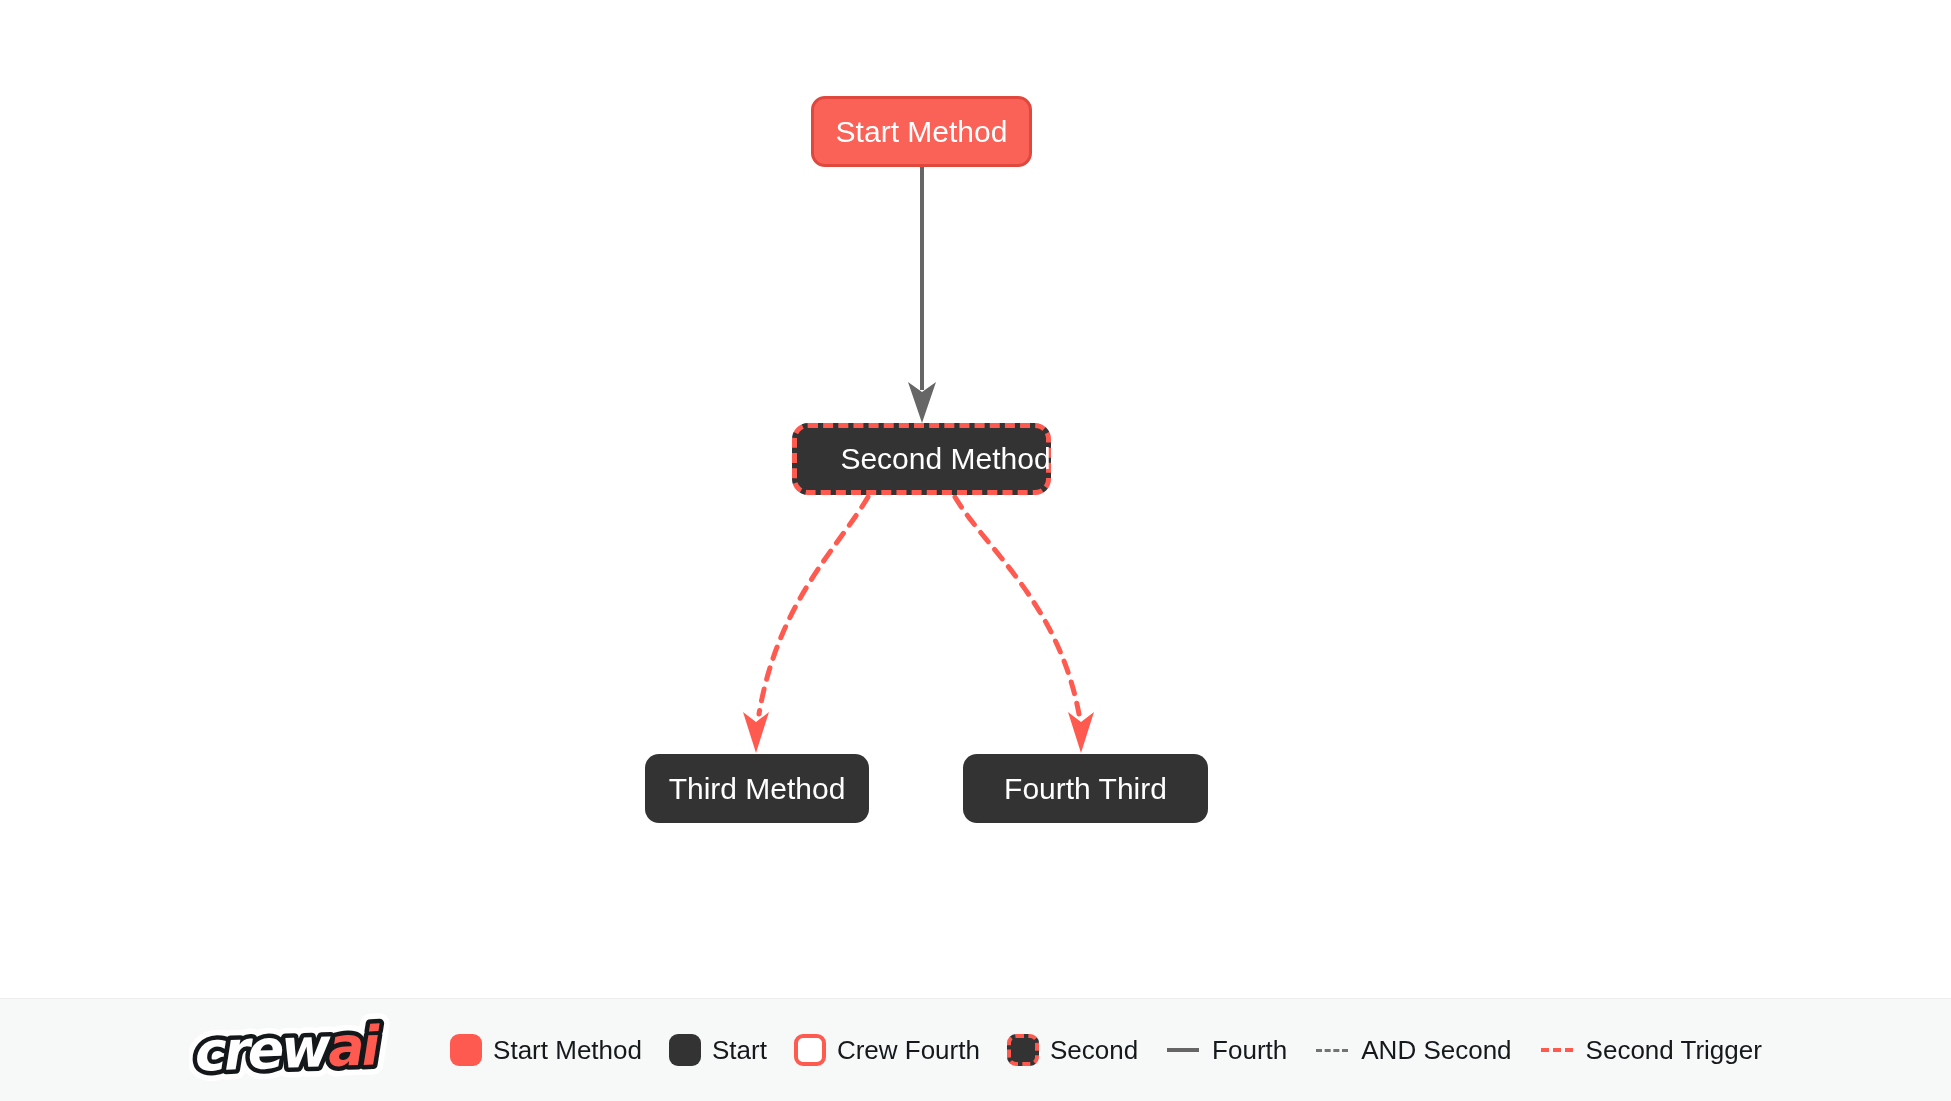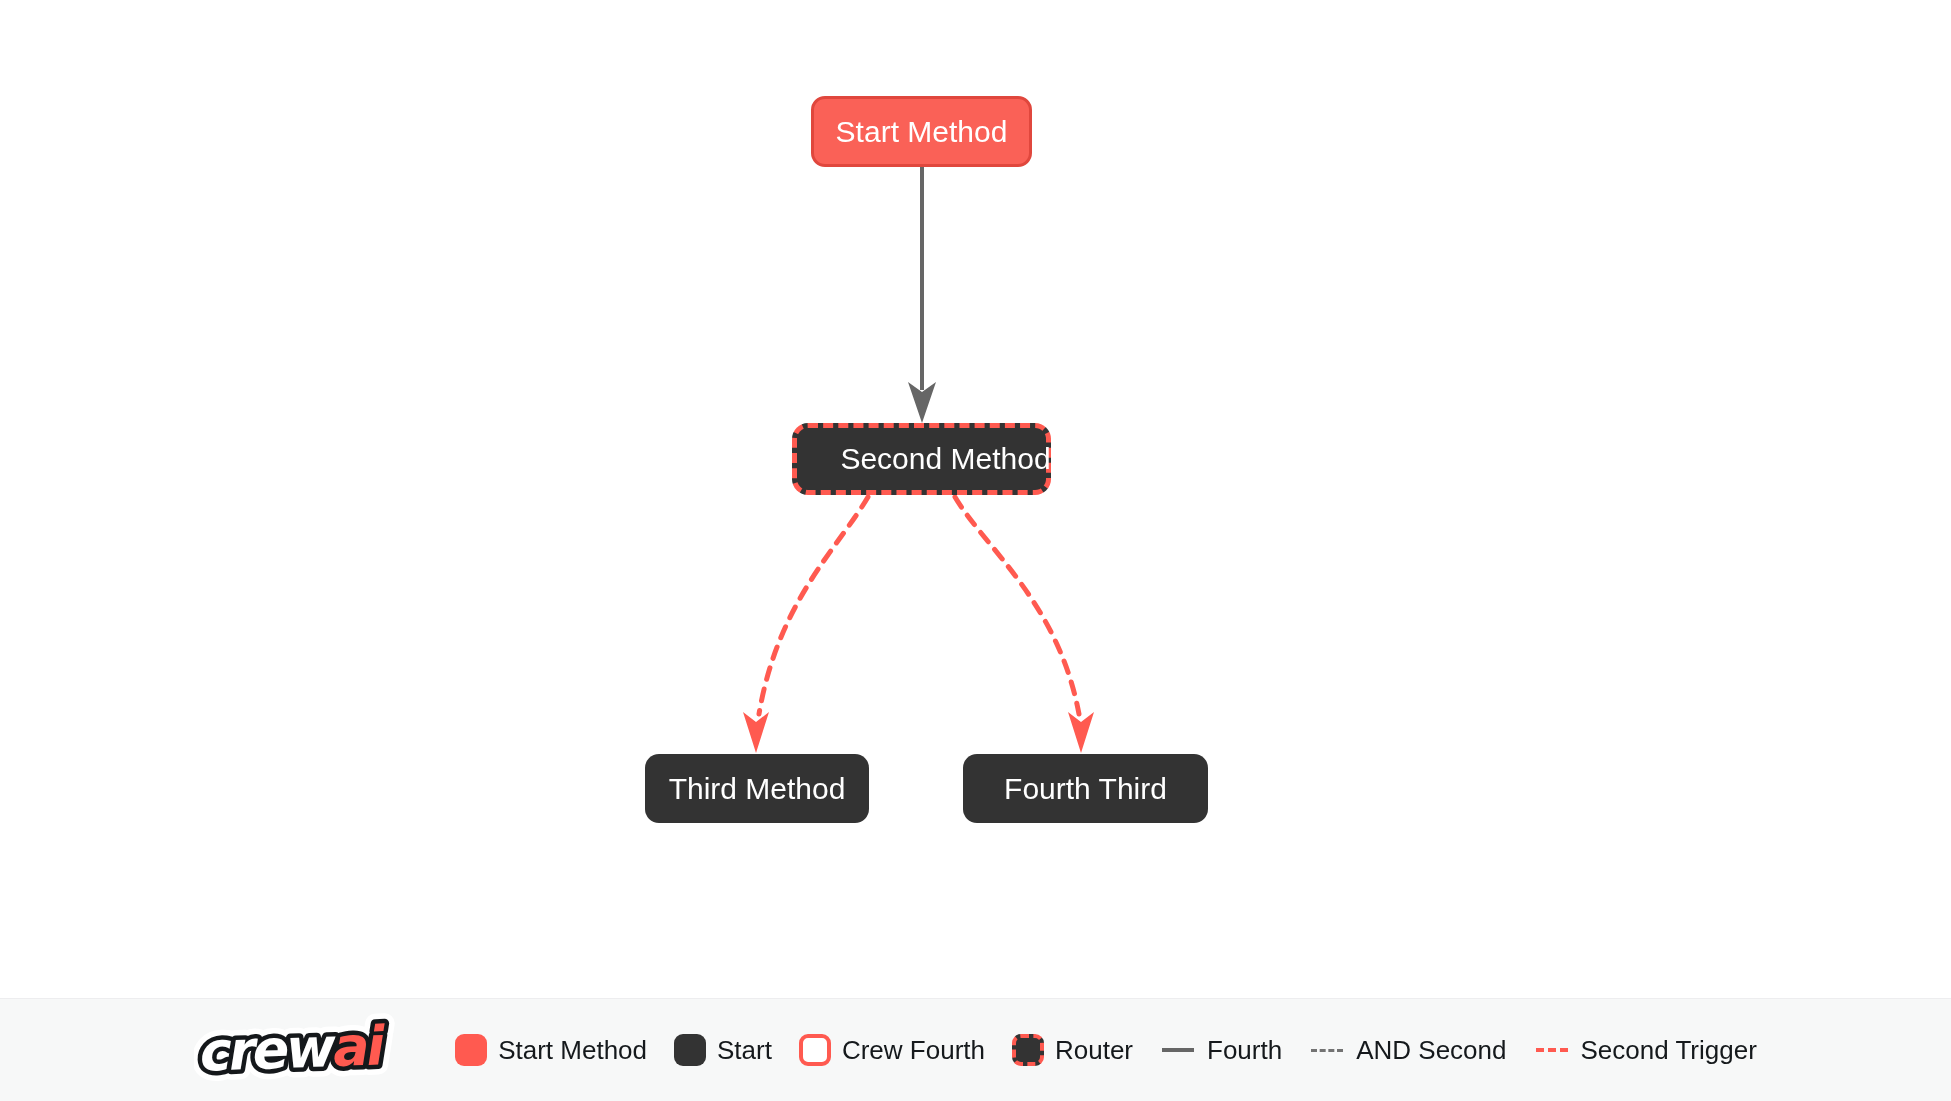--- a/index.html
+++ b/index.html
@@ -100,21 +100,21 @@
       <span>Start</span>
     </div>
 
     <div class="legend-item">
       <span class="swatch swatch-crew"></span>
       <span>Crew Fourth</span>
     </div>
 
     <div class="legend-item">
       <span class="swatch swatch-router"></span>
-      <span>Router</span>
+      <span>Second</span>
     </div>
 
     <div class="legend-item">
       <span class="line-swatch line-trigger"></span>
       <span>Fourth</span>
     </div>
 
     <div class="legend-item">
       <span class="line-swatch line-and"></span>
       <span>AND Second</span>

